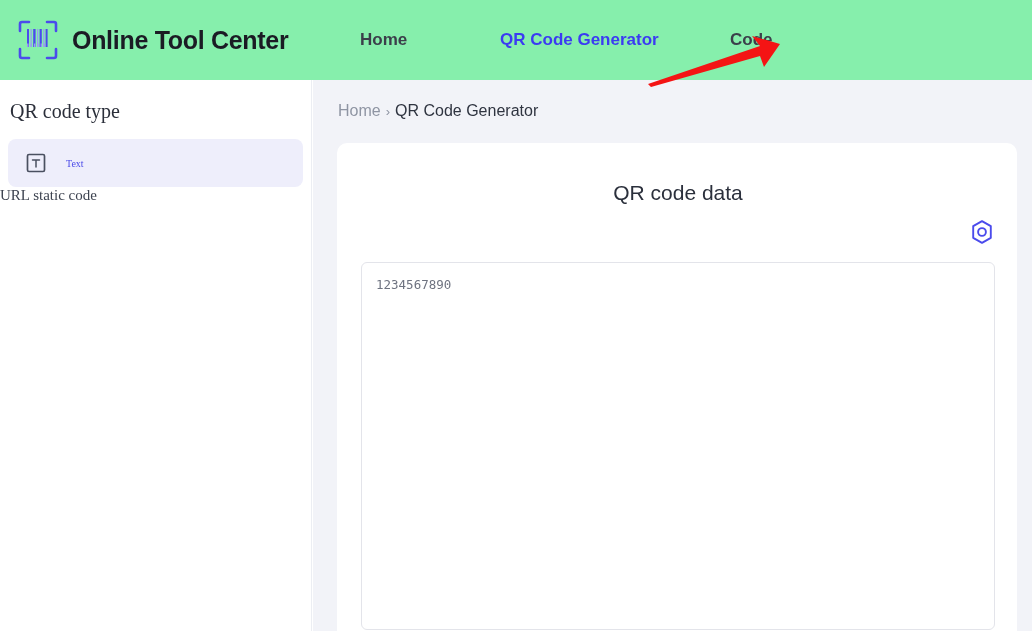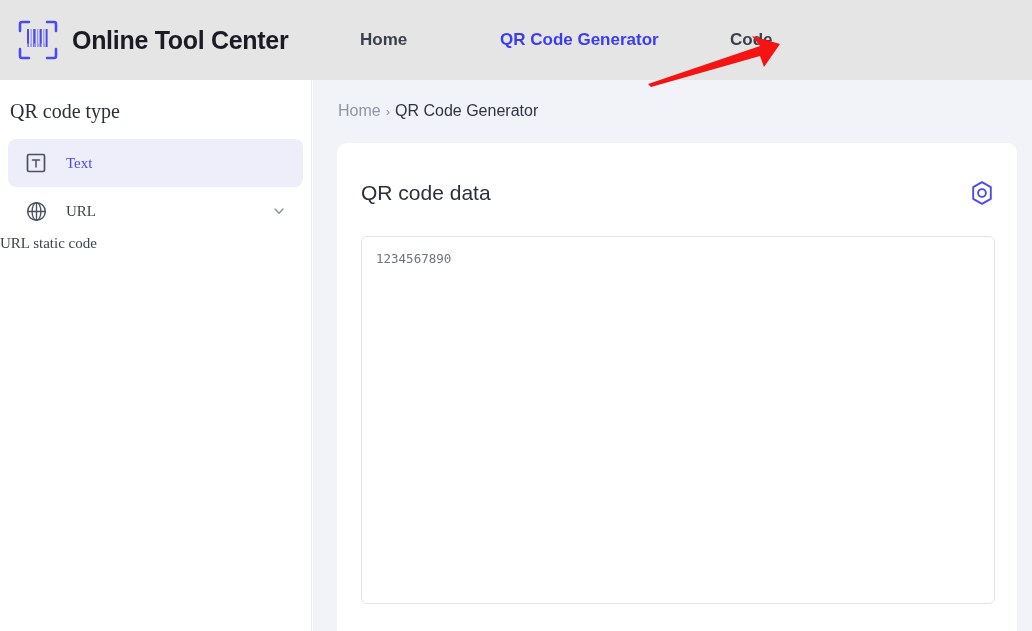--- a/index.html
+++ b/index.html
@@ -21,21 +21,21 @@
     height: 631px;
     background: #ffffff;
   }
 
   
   .site-header {
     position: absolute;
     top: 0; left: 0;
     width: 1032px;
     height: 80px;
-    background: #e5e5e5;
+    background: #86efac;
     display: flex;
     align-items: center;
     z-index: 5;
   }
 
   .brand {
     display: flex;
     align-items: center;
     gap: 12px;
     margin-left: 16px;
@@ -117,21 +117,21 @@
   .tree-item.is-selected {
     background: #eeeefb;
   }
   .tree-icon {
     width: 24px; height: 24px;
     flex: 0 0 auto;
     display: flex; align-items: center; justify-content: center;
     margin-right: 18px;
   }
   .tree-label {
-    font-size: 15px;
+    font-size: 10px;
     color: #3d4350;
   }
   .tree-item.is-selected .tree-label { color: #4a4ae8; }
   .tree-chevron {
     margin-left: auto;
     width: 16px; height: 16px;
     display: flex; align-items: center; justify-content: center;
   }
   .tree-subitem {
     display: flex;
@@ -170,20 +170,21 @@
     height: 488px;
     background: #ffffff;
     border-radius: 10px 10px 0 0;
     box-sizing: border-box;
     overflow: hidden;
   }
   .panel-head {
     display: flex;
     align-items: center;
     padding: 24px 22px 0 24px;
+    flex-direction: column;
   }
   .panel-title {
     font-size: 21px;
     color: #2b303c;
     font-weight: 400;
   }
   .panel-action {
     margin-left: auto;
     width: 26px; height: 26px;
     display: flex; align-items: center; justify-content: center;
@@ -266,35 +267,20 @@
       <div class="tree-item is-selected">
         <span class="tree-icon">
           <svg width="22" height="22" viewBox="0 0 22 22" aria-hidden="true">
             <rect x="2.5" y="2.5" width="17" height="17" rx="1.5" fill="none" stroke="#4a5060" stroke-width="1.7"></rect>
             <path d="M7.5 8 L14.5 8 M11 8 L11 15" stroke="#4a5060" stroke-width="1.5" fill="none" stroke-linecap="round"></path>
           </svg>
         </span>
         <span class="tree-label">Text</span>
       </div>
 
-      <div class="tree-item">
-        <span class="tree-icon">
-          <svg width="23" height="23" viewBox="0 0 24 24" aria-hidden="true">
-            <circle cx="12" cy="12" r="9.2" fill="none" stroke="#4a5060" stroke-width="1.5"></circle>
-            <path d="M12 2.8 L12 21.2 M2.8 12 L21.2 12" stroke="#4a5060" stroke-width="1.4"></path>
-            <ellipse cx="12" cy="12" rx="4.6" ry="9.2" fill="none" stroke="#4a5060" stroke-width="1.4"></ellipse>
-          </svg>
-        </span>
-        <span class="tree-label">URL</span>
-        <span class="tree-chevron">
-          <svg width="14" height="14" viewBox="0 0 14 14" aria-hidden="true">
-            <path d="M3 5 L7 9.2 L11 5" fill="none" stroke="#8a90a0" stroke-width="1.4" stroke-linecap="round" stroke-linejoin="round"></path>
-          </svg>
-        </span>
-      </div>
 
       <div class="tree-subitem">
         <span class="tree-label">URL static code</span>
       </div>
 
     </div>
   </aside>
 
   <main class="content">
 

